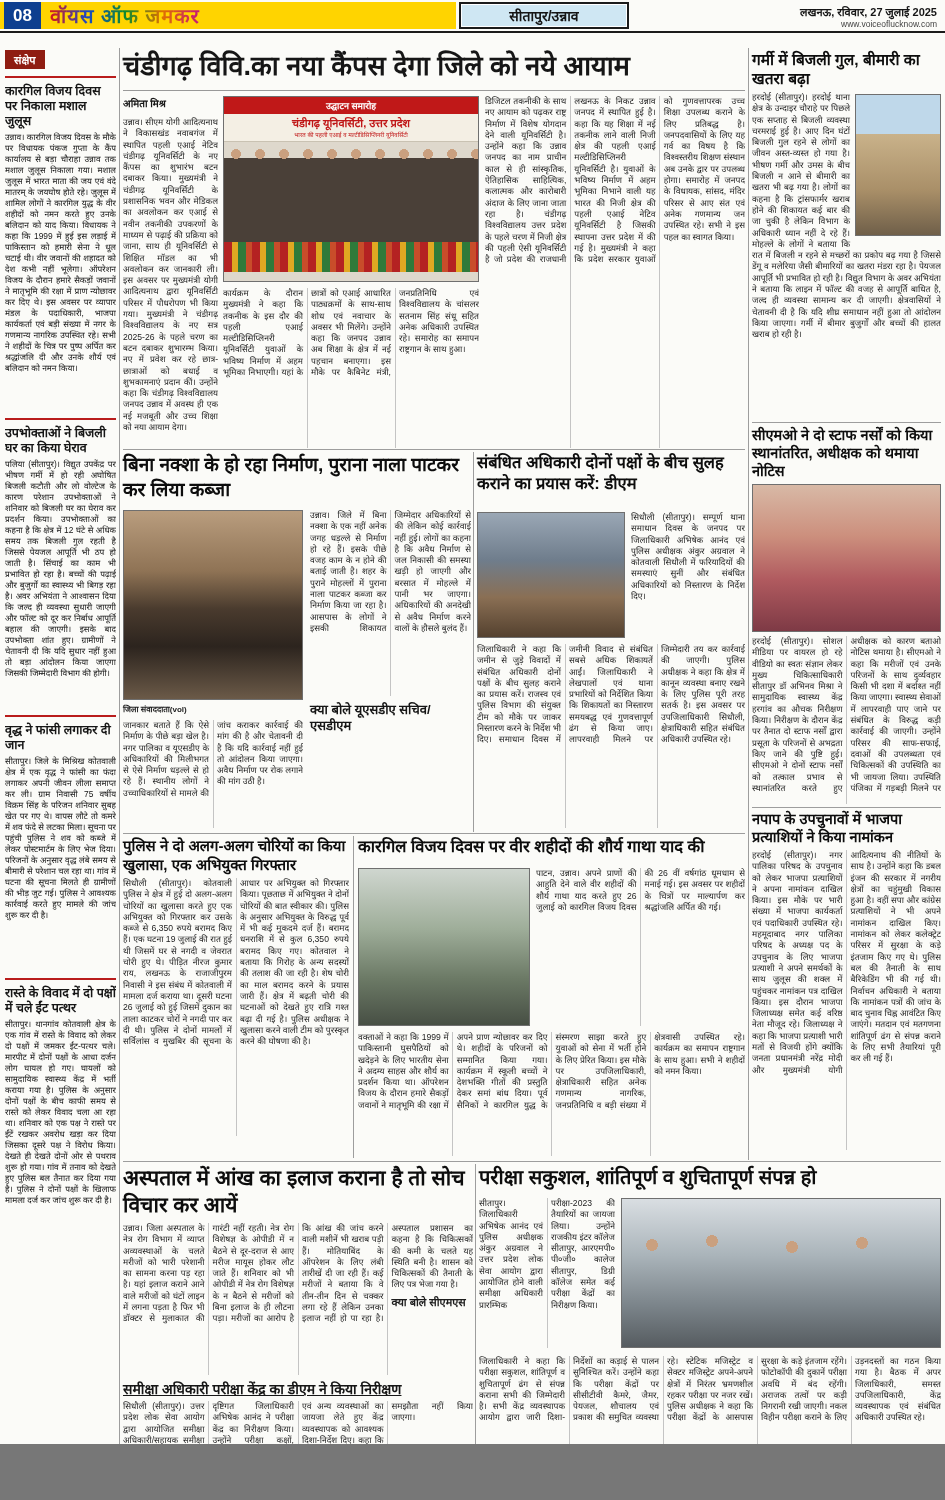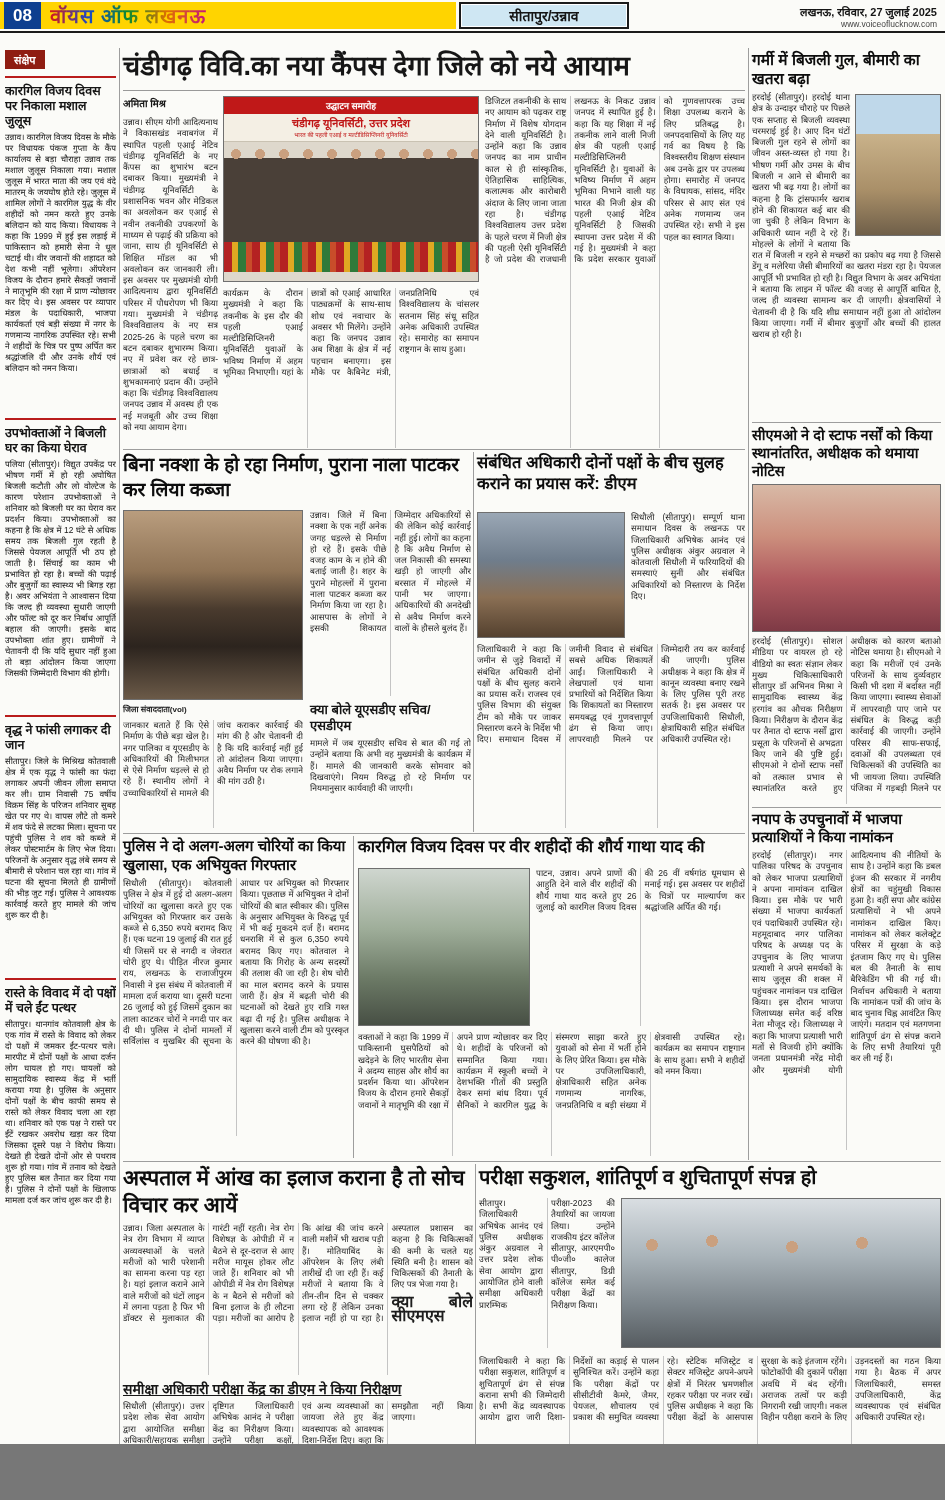--- a/index.html
+++ b/index.html
@@ -123,21 +123,21 @@
   .kargil .story-h { font-size:16.5px; line-height:21px; margin-bottom:4px; }
   .kargil-photo { position:absolute; left:0; top:32px; width:172px; height:158px;
     background:linear-gradient(180deg,#cfd6cf 0%,#9fae9a 38%,#6c7a66 70%,#474f44 100%); }
   .kargil-side { position:absolute; left:178px; top:32px; width:209px; height:158px; }
   .kargil-below { position:absolute; left:0; top:196px; width:387px; height:124px; }
 
   
   .eye { left:123px; top:1164px; width:350px; height:318px; }
   .eye .story-h { font-size:21px; line-height:27px; margin-bottom:5px; }
   .eye-body { height:152px; }
-  .inline-subhead { font-size:16px; line-height:14px; font-weight:bold; margin:4px 0 2px; break-inside:avoid; }
+  .inline-subhead { font-size:11px; line-height:14px; font-weight:bold; margin:4px 0 2px; break-inside:avoid; }
   .eye-review-h { font-size:14px; line-height:17px; font-weight:bold; margin:6px 0 3px;text-decoration:underline; }
   .eye-review-body { height:70px; }
 
   .exam { left:479px; top:1164px; width:462px; height:318px; }
   .exam .story-h { font-size:20px; line-height:26px; margin-bottom:21px; }
   .exam-left { position:absolute; left:0; top:34px; width:136px; height:150px; }
   .exam-photo { position:absolute; left:142px; top:34px; width:320px; height:150px;
     background:
       radial-gradient(circle 6px at 30px 46px, #caa07f 98%, transparent),
       radial-gradient(circle 6px at 90px 42px, #caa07f 98%, transparent),
@@ -150,21 +150,21 @@
     background:linear-gradient(180deg,#c3ced6,#97a6b1); }
 </style>
 </head>
 <body>
 
 <div class="page">
 
   <header>
     <div class="brand-strip"></div>
     <div class="pageno">08</div>
-    <div class="brand">वॉयस ऑफ लखनऊ</div>
+    <div class="brand">वॉयस ऑफ जमकर</div>
     <div class="section-box">सीतापुर/उन्नाव</div>
     <div class="date-block">
       <div class="dateline-top">लखनऊ, रविवार, 27 जुलाई 2025</div>
       <div class="website">www.voiceoflucknow.com</div>
     </div>
     <div class="mast-rule"></div>
   </header>
 
   <aside class="abs briefs">
     <div class="briefs-label">संक्षेप</div>
@@ -227,27 +227,26 @@
     <div class="bjp-body body-text cols-2">हरदोई (सीतापुर)। नगर पालिका परिषद के उपचुनाव को लेकर भाजपा प्रत्याशियों ने अपना नामांकन दाखिल किया। इस मौके पर भारी संख्या में भाजपा कार्यकर्ता एवं पदाधिकारी उपस्थित रहे। महमूदाबाद नगर पालिका परिषद के अध्यक्ष पद के उपचुनाव के लिए भाजपा प्रत्याशी ने अपने समर्थकों के साथ जुलूस की शक्ल में पहुंचकर नामांकन पत्र दाखिल किया। इस दौरान भाजपा जिलाध्यक्ष समेत कई वरिष्ठ नेता मौजूद रहे। जिलाध्यक्ष ने कहा कि भाजपा प्रत्याशी भारी मतों से विजयी होंगे क्योंकि जनता प्रधानमंत्री नरेंद्र मोदी और मुख्यमंत्री योगी आदित्यनाथ की नीतियों के साथ है। उन्होंने कहा कि डबल इंजन की सरकार में नगरीय क्षेत्रों का चहुंमुखी विकास हुआ है। वहीं सपा और कांग्रेस प्रत्याशियों ने भी अपने नामांकन दाखिल किए। नामांकन को लेकर कलेक्ट्रेट परिसर में सुरक्षा के कड़े इंतजाम किए गए थे। पुलिस बल की तैनाती के साथ बैरिकेडिंग भी की गई थी। निर्वाचन अधिकारी ने बताया कि नामांकन पत्रों की जांच के बाद चुनाव चिह्न आवंटित किए जाएंगे। मतदान एवं मतगणना शांतिपूर्ण ढंग से संपन्न कराने के लिए सभी तैयारियां पूरी कर ली गई हैं।</div>
   </section>
 
   <section class="abs construction">
     <h2 class="story-h">बिना नक्शा के हो रहा निर्माण, पुराना नाला पाटकर कर लिया कब्जा</h2>
     <div class="cons-photo photo"></div>
     <div class="cons-caption caption">जिला संवाददाता(vol)</div>
     <div class="cons-right body-text cols-2">उन्नाव। जिले में बिना नक्शा के एक नहीं अनेक जगह धड़ल्ले से निर्माण हो रहे हैं। इसके पीछे वजह काम के न होने की बताई जाती है। शहर के पुराने मोहल्लों में पुराना नाला पाटकर कब्जा कर निर्माण किया जा रहा है। आसपास के लोगों ने इसकी शिकायत जिम्मेदार अधिकारियों से की लेकिन कोई कार्रवाई नहीं हुई। लोगों का कहना है कि अवैध निर्माण से जल निकासी की समस्या खड़ी हो जाएगी और बरसात में मोहल्ले में पानी भर जाएगा। अधिकारियों की अनदेखी से अवैध निर्माण करने वालों के हौसले बुलंद हैं।</div>
     <div class="cons-under body-text cols-2">जानकार बताते हैं कि ऐसे निर्माण के पीछे बड़ा खेल है। नगर पालिका व यूएसडीए के अधिकारियों की मिलीभगत से ऐसे निर्माण धड़ल्ले से हो रहे हैं। स्थानीय लोगों ने उच्चाधिकारियों से मामले की जांच कराकर कार्रवाई की मांग की है और चेतावनी दी है कि यदि कार्रवाई नहीं हुई तो आंदोलन किया जाएगा। अवैध निर्माण पर रोक लगाने की मांग उठी है।</div>
     <div class="cons-subhead">क्या बोले यूएसडीए सचिव/ एसडीएम</div>
-    <div class="cons-subbody body-text">मामले में जब यूएसडीए सचिव से बात की गई तो उन्होंने बताया कि अभी वह मुख्यमंत्री के कार्यक्रम में हैं। मामले की जानकारी करके सोमवार को दिखवाएंगे। नियम विरुद्ध हो रहे निर्माण पर नियमानुसार कार्यवाही की जाएगी।</div>
   </section>
 
   <section class="abs dm">
     <h2 class="story-h">संबंधित अधिकारी दोनों पक्षों के बीच सुलह कराने का प्रयास करें: डीएम</h2>
     <div class="dm-photo photo"></div>
-    <div class="dm-side body-text">सिधौली (सीतापुर)। सम्पूर्ण थाना समाधान दिवस के लखनऊ पर जिलाधिकारी अभिषेक आनंद एवं पुलिस अधीक्षक अंकुर अग्रवाल ने कोतवाली सिधौली में फरियादियों की समस्याएं सुनीं और संबंधित अधिकारियों को निस्तारण के निर्देश दिए।</div>
+    <div class="dm-side body-text">सिधौली (सीतापुर)। सम्पूर्ण थाना समाधान दिवस के जनपद पर जिलाधिकारी अभिषेक आनंद एवं पुलिस अधीक्षक अंकुर अग्रवाल ने कोतवाली सिधौली में फरियादियों की समस्याएं सुनीं और संबंधित अधिकारियों को निस्तारण के निर्देश दिए।</div>
     <div class="dm-below body-text cols-3">जिलाधिकारी ने कहा कि जमीन से जुड़े विवादों में संबंधित अधिकारी दोनों पक्षों के बीच सुलह कराने का प्रयास करें। राजस्व एवं पुलिस विभाग की संयुक्त टीम को मौके पर जाकर निस्तारण करने के निर्देश भी दिए। समाधान दिवस में जमीनी विवाद से संबंधित सबसे अधिक शिकायतें आईं। जिलाधिकारी ने लेखपालों एवं थाना प्रभारियों को निर्देशित किया कि शिकायतों का निस्तारण समयबद्ध एवं गुणवत्तापूर्ण ढंग से किया जाए। लापरवाही मिलने पर जिम्मेदारी तय कर कार्रवाई की जाएगी। पुलिस अधीक्षक ने कहा कि क्षेत्र में कानून व्यवस्था बनाए रखने के लिए पुलिस पूरी तरह सतर्क है। इस अवसर पर उपजिलाधिकारी सिधौली, क्षेत्राधिकारी सहित संबंधित अधिकारी उपस्थित रहे।</div>
   </section>
 
   <section class="abs theft">
     <h2 class="story-h">पुलिस ने दो अलग-अलग चोरियों का किया खुलासा, एक अभियुक्त गिरफ्तार</h2>
     <div class="theft-body body-text cols-2">सिधौली (सीतापुर)। कोतवाली पुलिस ने क्षेत्र में हुई दो अलग-अलग चोरियों का खुलासा करते हुए एक अभियुक्त को गिरफ्तार कर उसके कब्जे से 6,350 रुपये बरामद किए हैं। एक घटना 19 जुलाई की रात हुई थी जिसमें घर से नगदी व जेवरात चोरी हुए थे। पीड़ित नीरज कुमार राय, लखनऊ के राजाजीपुरम निवासी ने इस संबंध में कोतवाली में मामला दर्ज कराया था। दूसरी घटना 26 जुलाई को हुई जिसमें दुकान का ताला काटकर चोरों ने नगदी पार कर दी थी। पुलिस ने दोनों मामलों में सर्विलांस व मुखबिर की सूचना के आधार पर अभियुक्त को गिरफ्तार किया। पूछताछ में अभियुक्त ने दोनों चोरियों की बात स्वीकार की। पुलिस के अनुसार अभियुक्त के विरुद्ध पूर्व में भी कई मुकदमे दर्ज हैं। बरामद धनराशि में से कुल 6,350 रुपये बरामद किए गए। कोतवाल ने बताया कि गिरोह के अन्य सदस्यों की तलाश की जा रही है। शेष चोरी का माल बरामद करने के प्रयास जारी हैं। क्षेत्र में बढ़ती चोरी की घटनाओं को देखते हुए रात्रि गश्त बढ़ा दी गई है। पुलिस अधीक्षक ने खुलासा करने वाली टीम को पुरस्कृत करने की घोषणा की है।</div>
   </section>
 
   <section class="abs kargil">
     <h2 class="story-h">कारगिल विजय दिवस पर वीर शहीदों की शौर्य गाथा याद की</h2>

